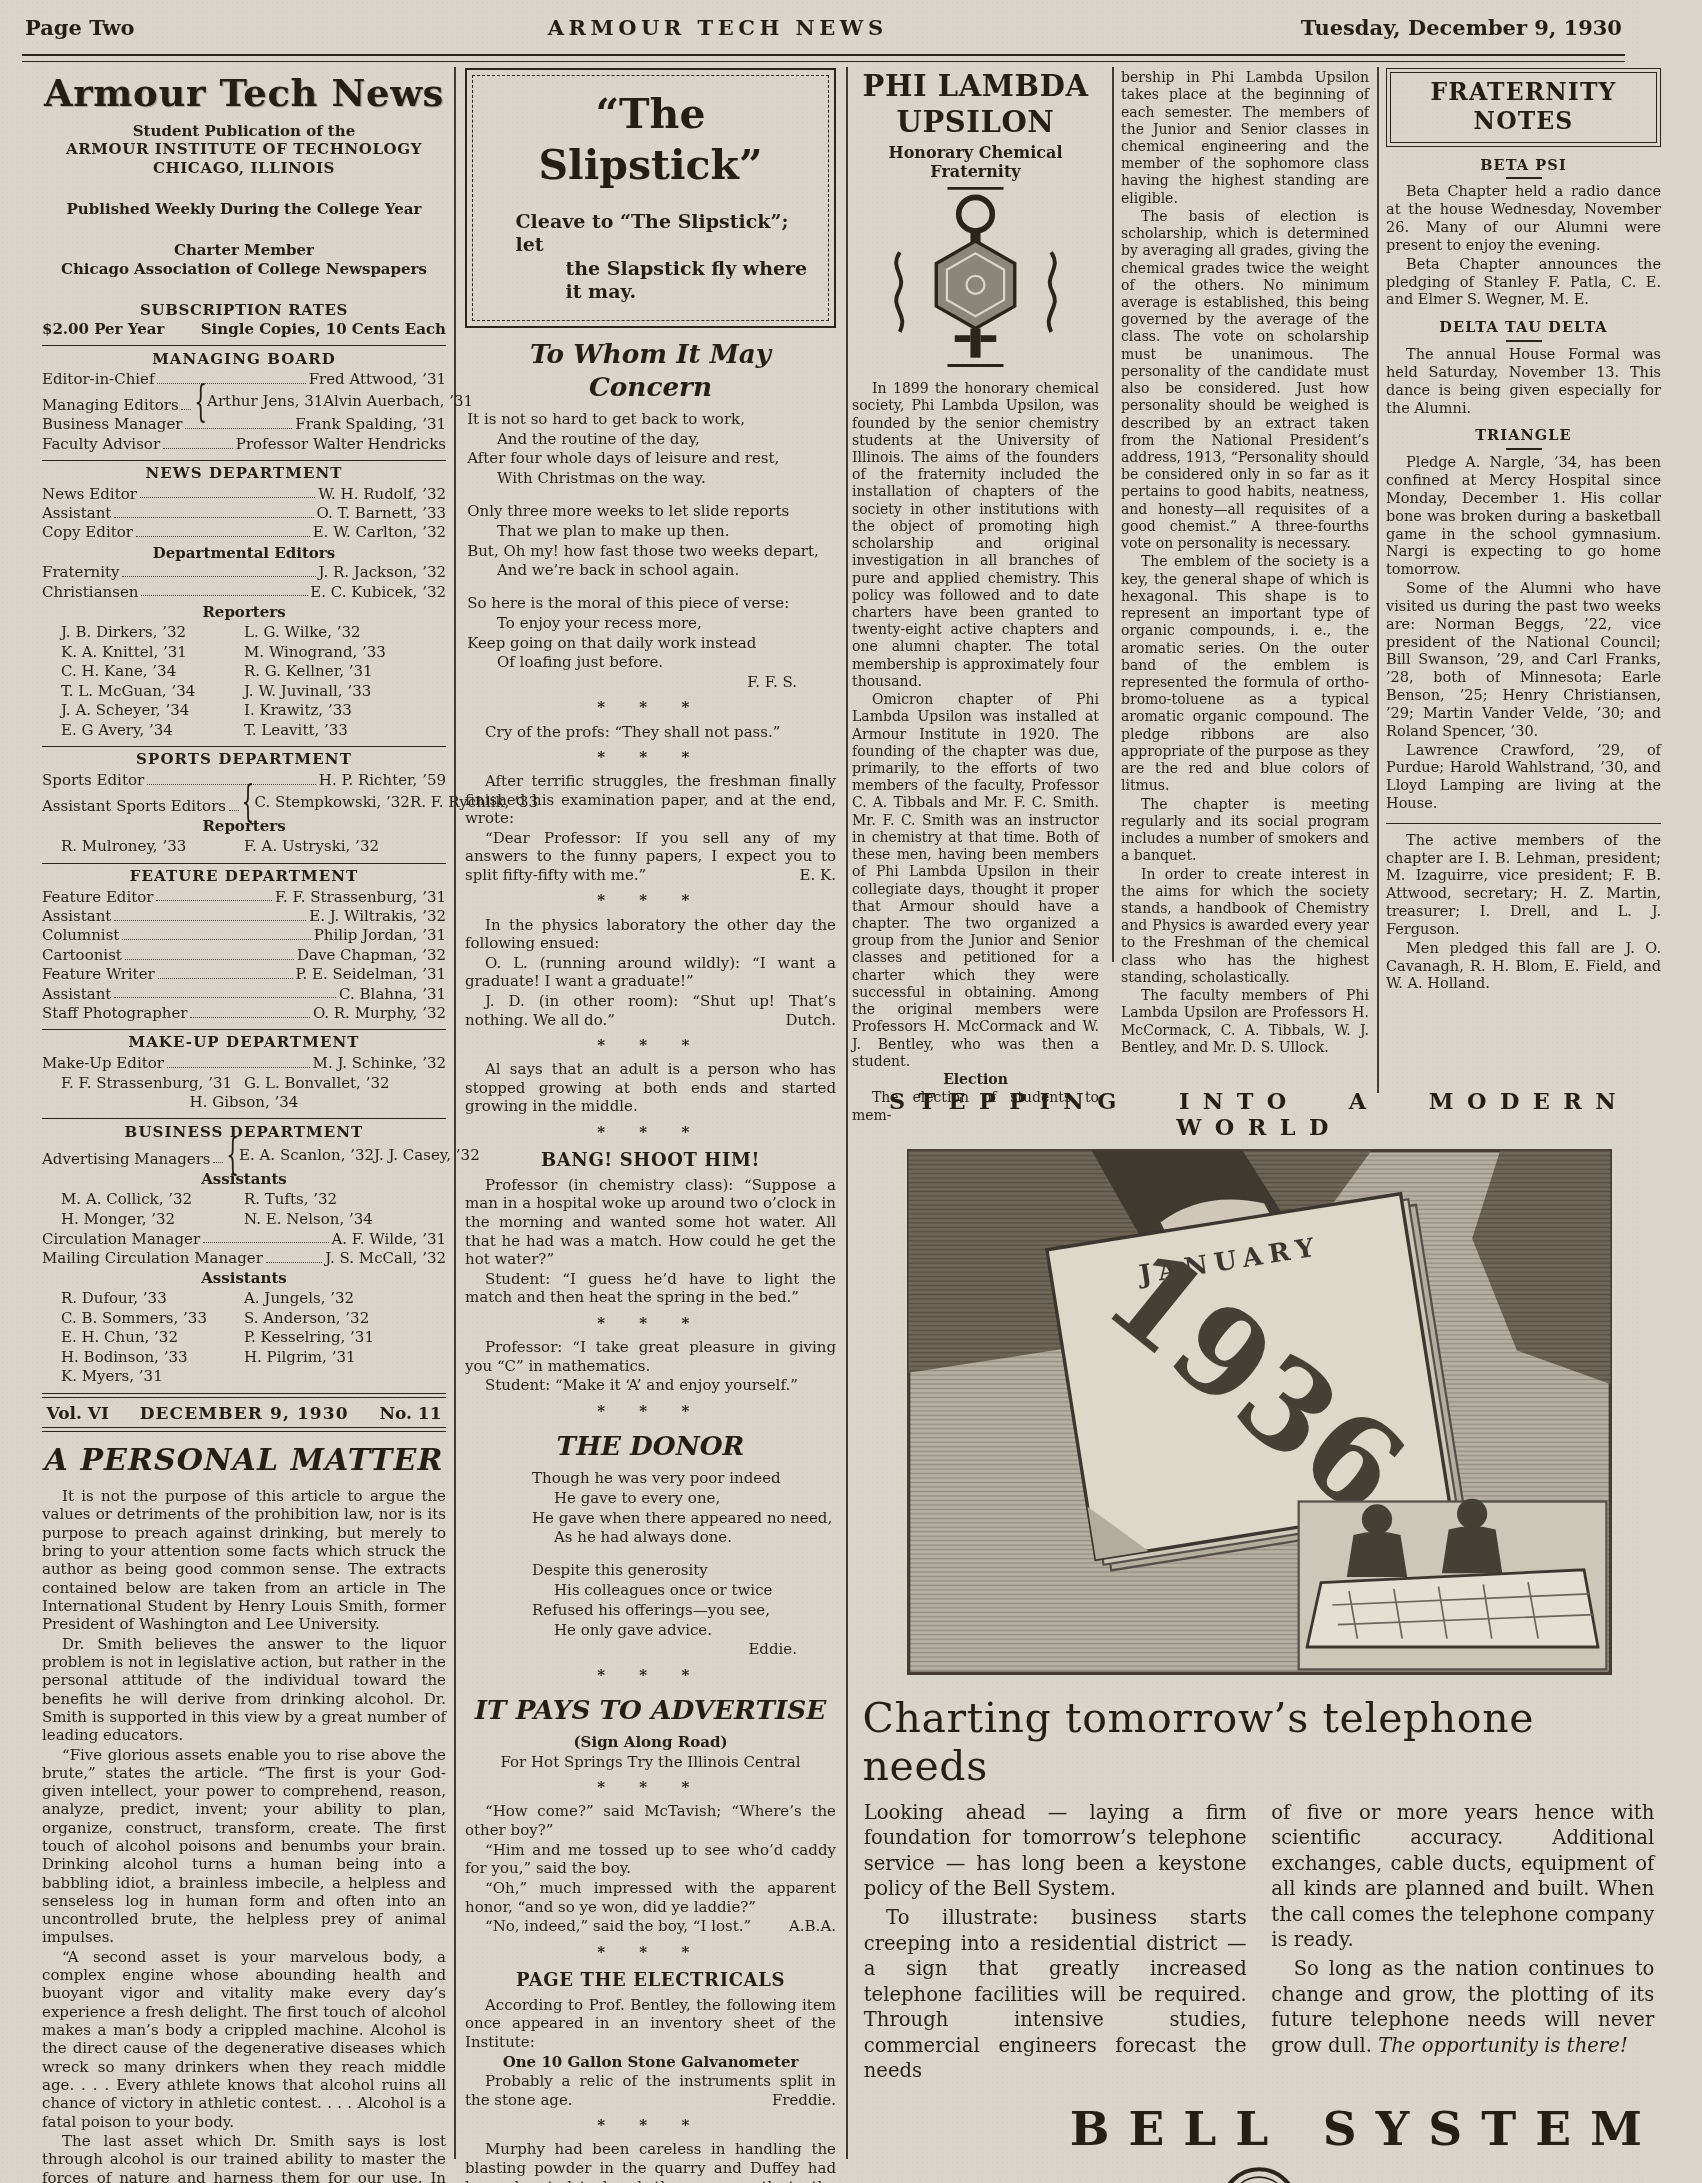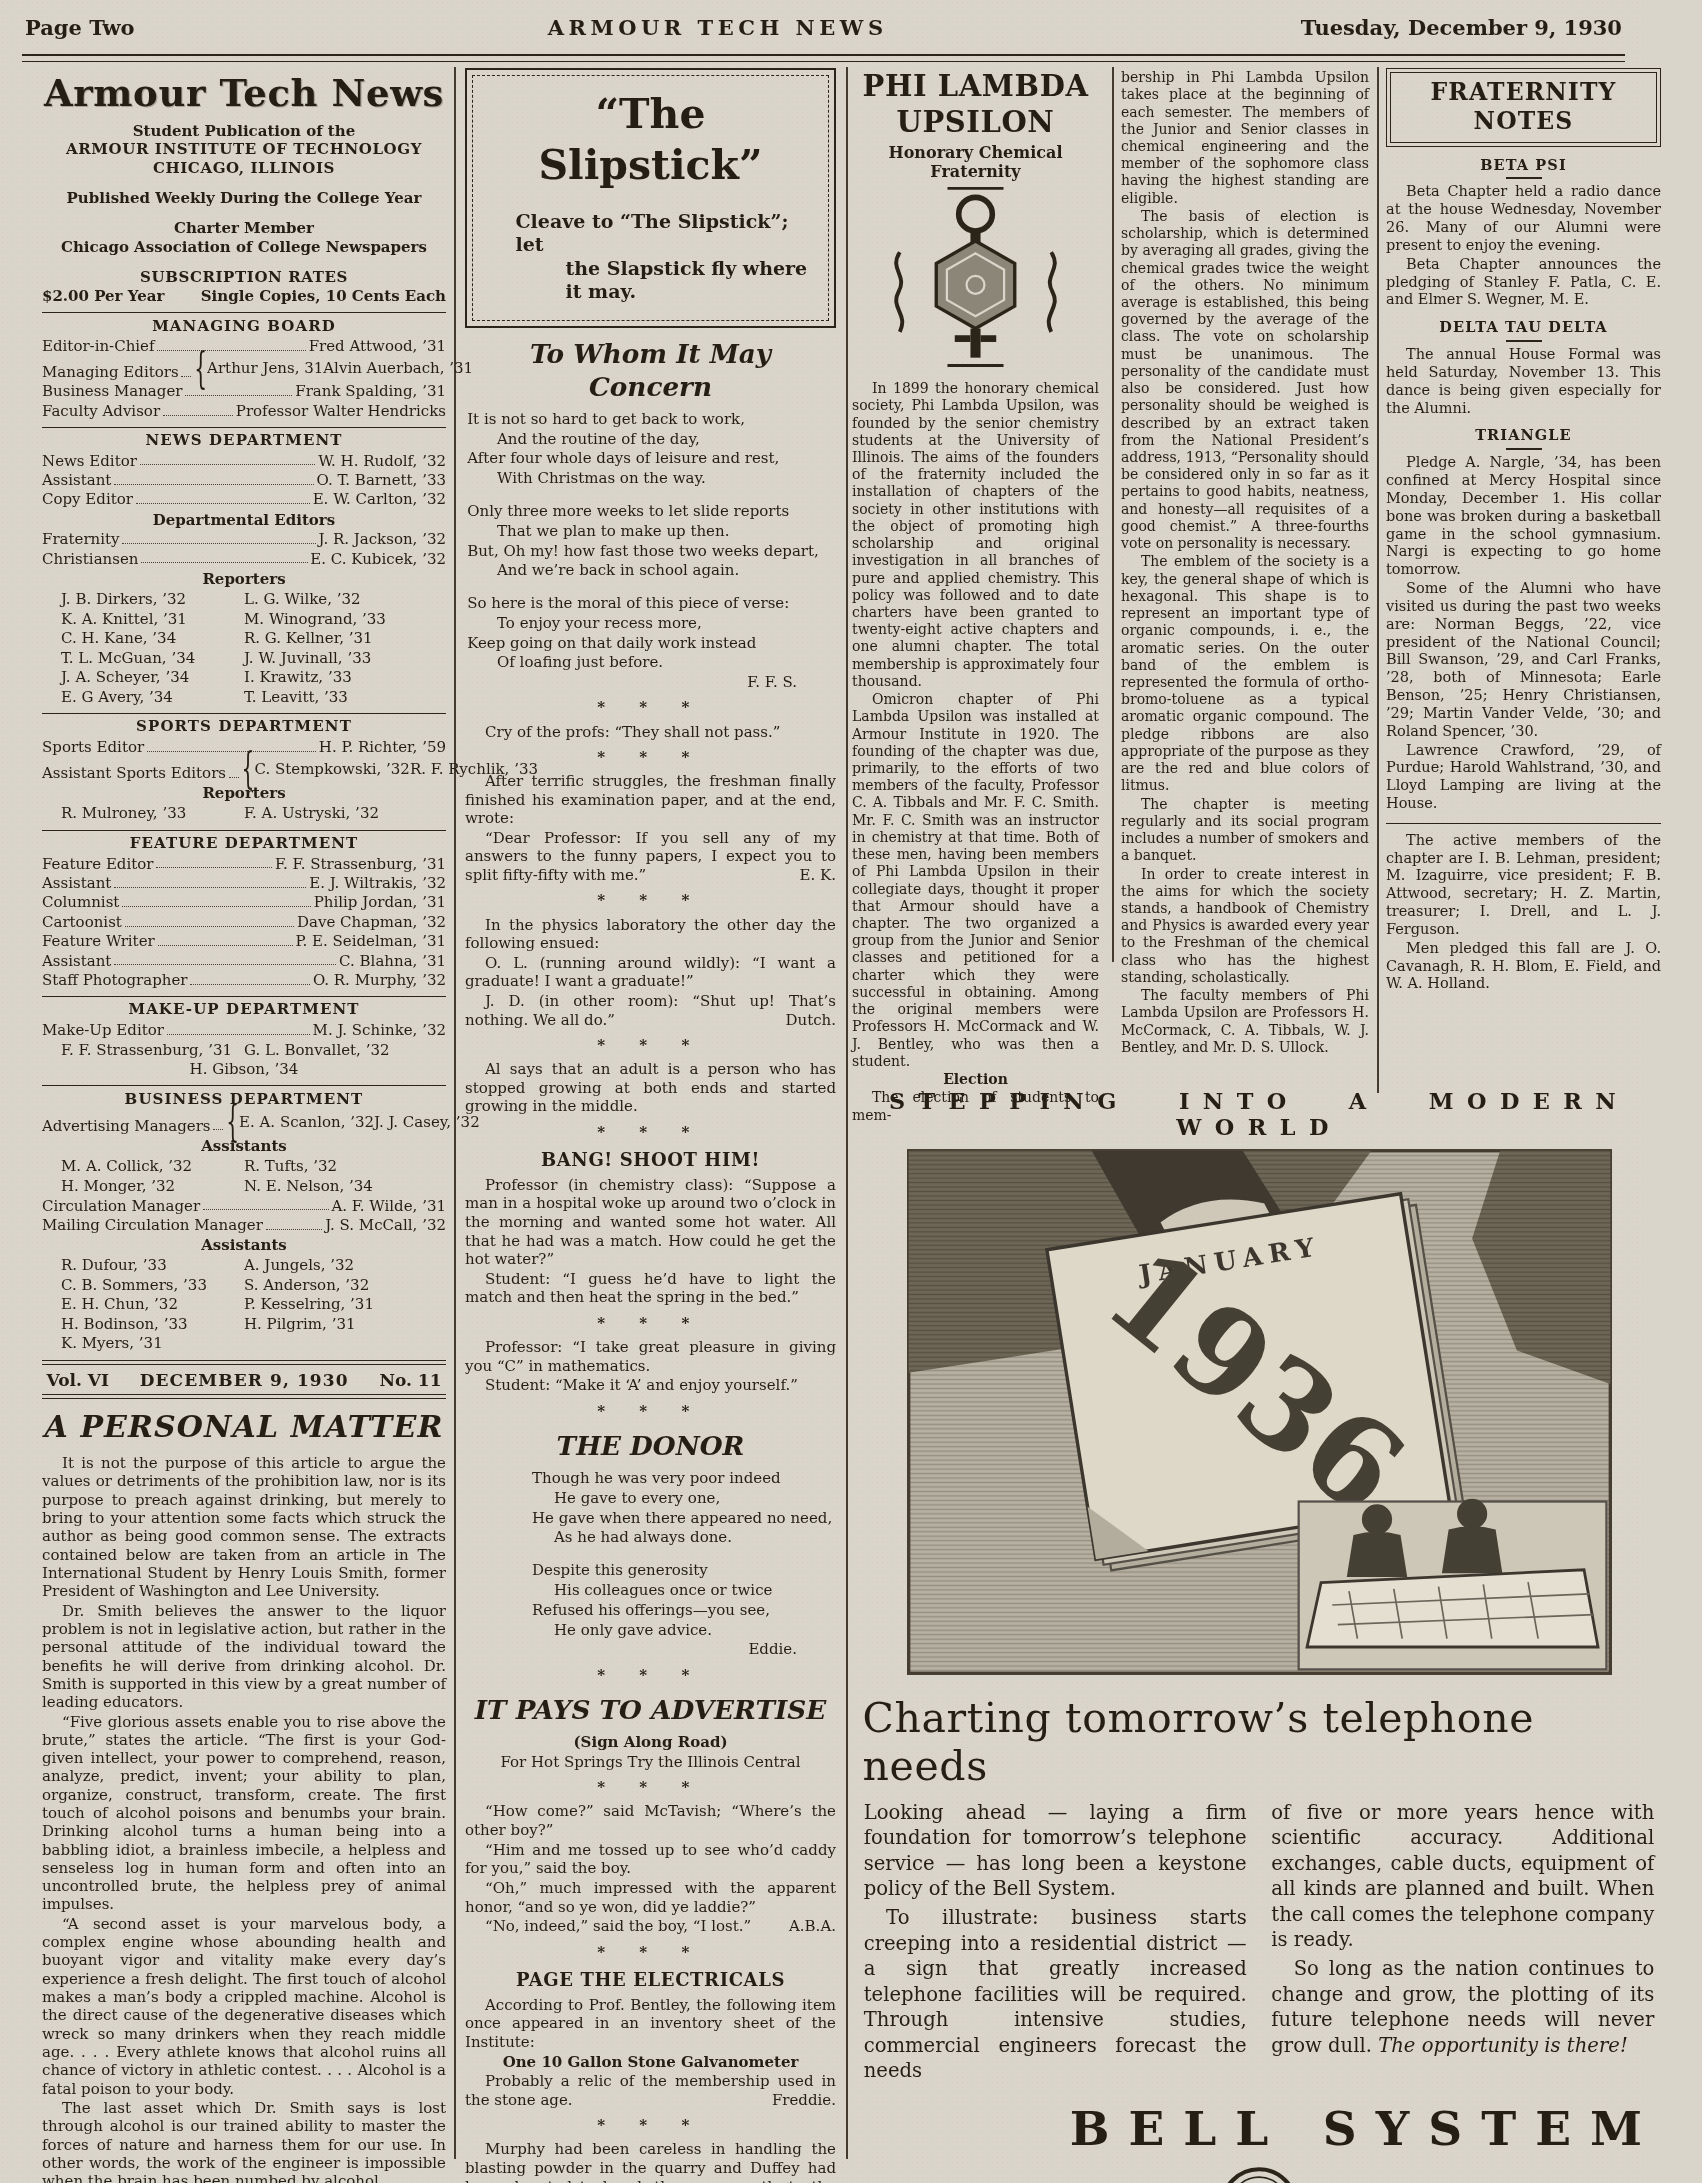--- a/index.html
+++ b/index.html
@@ -26,21 +26,21 @@
   #col1{left:42px;width:404px;font-size:15px;line-height:1.22;}
   #col2{left:465px;width:371px;font-size:15px;line-height:1.24;}
   #col3{left:852px;width:247px;font-size:14px;line-height:1.23;}
   #col4{left:1121px;width:248px;font-size:14px;line-height:1.23;}
   #col5{left:1386px;width:275px;font-size:14.5px;line-height:1.23;}
   
   .mh-title{text-align:center;font-size:37px;font-weight:bold;letter-spacing:0.6px;
             margin:3.4px 0 5.6px;text-shadow:1.1px 1.1px 0 #aaa49a;}
   .mh-line{text-align:center;font-weight:bold;}
   .mh-caps{letter-spacing:0.6px;}
-  .mh-sp{margin-top:12px;}
+  .mh-sp{margin-top:23px;}
   .rates{display:flex;justify-content:space-between;font-weight:bold;margin-top:1.1px;}
   .sect{border-top:1.7px solid #2b2519;margin-top:6.7px;padding-top:3.4px;}
   .dept{text-align:center;font-weight:bold;letter-spacing:1.1px;margin-bottom:2.2px;}
   .subh{text-align:center;font-weight:bold;margin:2.2px 0 1.1px;}
   .lrow{display:flex;align-items:flex-end;margin:1.1px 0;}
   .role{white-space:nowrap;}
   .fill{flex:1 1 auto;min-width:10px;border-bottom:1.7px dotted #4a4335;margin:0 2.8px 4.5px;}
   .brace{display:inline-block;transform:scaleY(2.1);font-size:1.35em;font-weight:normal;align-self:center;}
   .ncol{display:flex;flex-direction:row;align-self:center;}
   .ncol .nc{white-space:nowrap;line-height:1.15;text-align:left;}
@@ -747,21 +747,21 @@
 
         <div class="blk para">
           <span class="t">According to Prof. Bentley, the following item once appeared in an inventory sheet of the Institute:</span><span class="sg"></span>
         </div>
 
         <div class="blk centerb">
           <span class="t">One 10 Gallon Stone Galvanometer</span><span class="sg"></span>
         </div>
 
         <div class="blk para sigline">
-          <span class="t">Probably a relic of the membership used in the stone age.</span><span class="sg">Freddie.</span>
+          <span class="t">Probably a relic of the instruments split in the stone age.</span><span class="sg">Freddie.</span>
         </div>
 
         <div class="blk stars">
           <span class="t">* * *</span><span class="sg"></span>
         </div>
 
         <div class="blk para">
           <span class="t">Murphy had been careless in handling the blasting powder in the quarry and Duffey had been deputed to break the news gently to the widow.</span><span class="sg"></span>
         </div>
 

